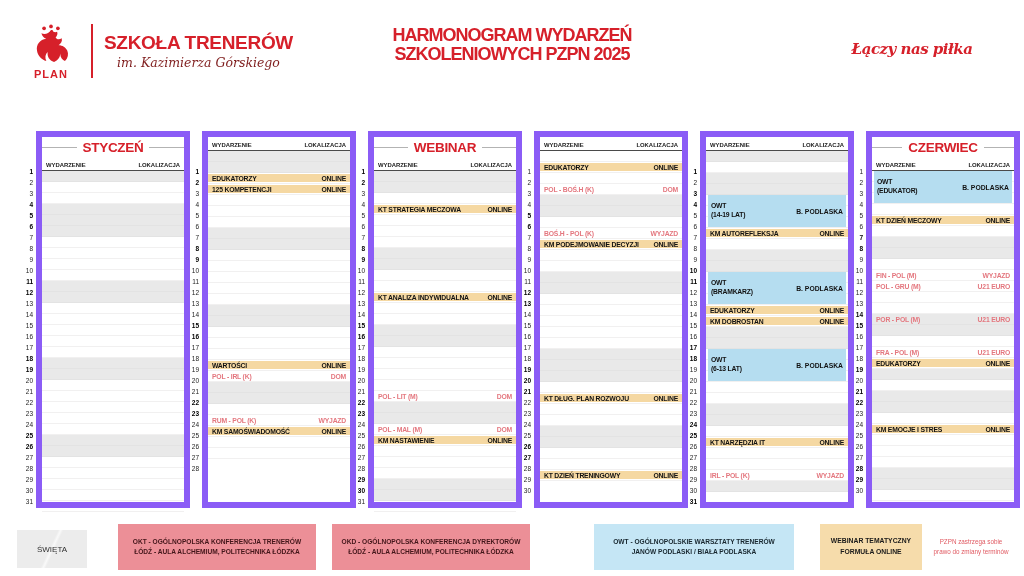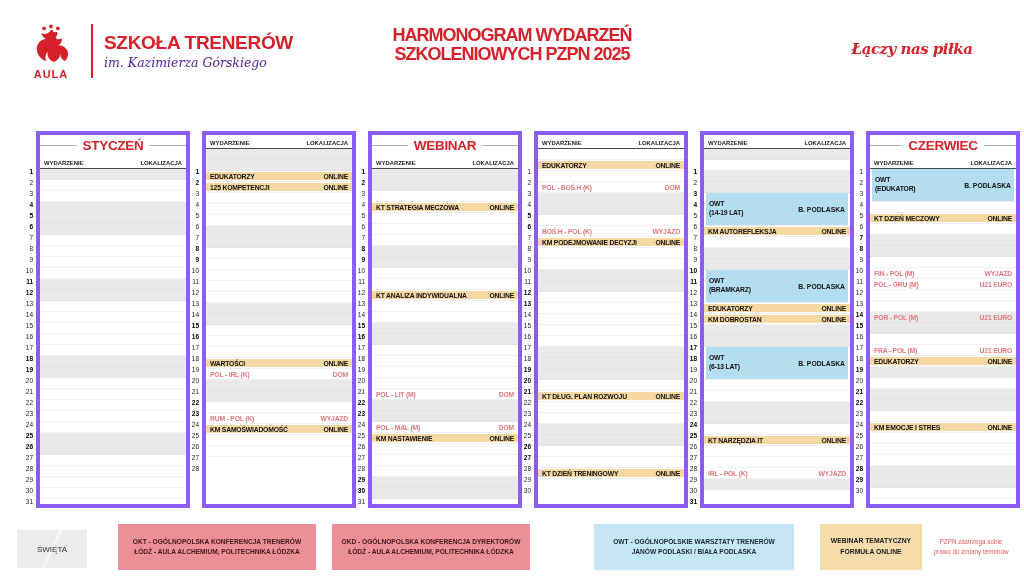--- a/index.html
+++ b/index.html
@@ -6,31 +6,31 @@
   body{width:1024px;height:576px;overflow:hidden;font-family:"Liberation Sans",sans-serif;-webkit-font-smoothing:antialiased;}
   .page{position:relative;width:1024px;height:576px;background:#fff;}
 
   
   .logo-block{position:absolute;left:22px;top:22px;display:flex;align-items:center;gap:11px;}
   .crest{width:58px;text-align:center;}
   .crest svg{width:46px;height:48px;display:block;margin:0 auto;}
   .crest-label{color:#d6202a;font-weight:bold;font-size:11px;letter-spacing:1px;margin-top:-2px;}
   .logo-divider{width:2px;height:54px;background:#d6202a;}
   .school-l1{color:#d6202a;font-weight:bold;font-size:19px;letter-spacing:-0.3px;}
-  .school-l2{color:#4c1d95;font-style:italic;font-size:12.5px;font-family:"DejaVu Serif",serif;margin-top:1px;}
+  .school-l2{color:#7f1d1d;font-style:italic;font-size:12.5px;font-family:"DejaVu Serif",serif;margin-top:1px;text-align:center;}
   .main-title{position:absolute;left:302px;width:420px;top:26px;text-align:center;color:#d6202a;font-weight:bold;font-size:18px;line-height:1.06;letter-spacing:-1px;}
   .slogan{position:absolute;right:22px;top:40px;width:180px;text-align:center;color:#d6202a;font-weight:bold;font-style:italic;font-size:15px;font-family:"DejaVu Serif",serif;letter-spacing:-0.5px;}
 
   
   .months-row{position:absolute;top:131px;left:24px;display:flex;}
   .month{width:166px;display:flex;flex-shrink:0;}
   .gutter{width:12px;padding-top:35px;box-sizing:border-box;}
   .dnum{height:11px;line-height:11px;font-size:6.5px;text-align:right;padding-right:3px;color:#222;}
   .dnum.holiday{font-weight:bold;color:#000;}
-  .mbox{flex:1;border:4px solid #8b5cf6;height:377px;box-sizing:border-box;background:#fff;}
+  .mbox{flex:1;border:6px solid #8b5cf6;height:377px;box-sizing:border-box;background:#fff;}
   .mtitle-row{display:flex;align-items:center;height:20px;}
   .mline{flex:1;height:1px;background:#b3b3b3;}
   .mtitle{color:#d6202a;font-weight:bold;font-size:13.5px;letter-spacing:-0.3px;padding:0 6px;white-space:nowrap;}
   .mhead{display:flex;justify-content:space-between;align-items:flex-end;font-size:5.9px;font-weight:bold;color:#1a1a1a;padding:0 4px 2px 4px;height:11px;border-bottom:1px solid #4a4a4a;}
   .rows{position:relative;}
   .drow{height:11px;box-sizing:border-box;border-bottom:1px solid #f1f0f0;display:flex;justify-content:space-between;align-items:center;padding:0 4px;font-size:6.8px;font-weight:bold;letter-spacing:-0.2px;color:#111;}
   .drow.holiday{background:#e9e9e9;border-bottom-color:#e3e3e3;}
   .drow.ev-webinar{background-image:linear-gradient(#f5d8a2,#f5d8a2);background-size:100% 8px;background-position:center;background-repeat:no-repeat;}
   .drow.ev-match{color:#e4777f;}
   .ev-t,.ev-l{white-space:nowrap;}
@@ -55,21 +55,21 @@
 <div class="page">
 
   <div class="logo-block">
     <div class="crest">
       <svg viewBox="0 0 60 60">
         <circle cx="21" cy="7" r="2.4" fill="#d6202a"></circle>
         <circle cx="30" cy="4.5" r="2.4" fill="#d6202a"></circle>
         <circle cx="39" cy="7" r="2.4" fill="#d6202a"></circle>
         <path fill="#d6202a" d="M30 9c-3 5-8 6.5-12.5 4.5 1 4 3.2 6 6.2 7-8 1.2-13.2 7.4-12 15.4 1 7 6 12 12.2 13.8-2.2-4.8-1.2-8.8 1.8-11.8-1 6 2.2 11 8.3 13 5.1-2 8-6 8-11 .2 5.6 3 8.8 6.2 9.8 4-4 5-9 3-13.8-2-4.2-6.2-7-11.2-7 3-2 5-5 4-9-3 2-6 2-8-1 2-2 3-4.4 2-7.4-3 1-5.4.3-6-2.5z"></path>
       </svg>
-      <div class="crest-label">AULA</div>
+      <div class="crest-label">PLAN</div>
     </div>
     <div class="logo-divider"></div>
     <div>
       <div class="school-l1">SZKOŁA TRENERÓW</div>
       <div class="school-l2">im. Kazimierza Górskiego</div>
     </div>
   </div>
 
   <div class="main-title">
     <div>HARMONOGRAM WYDARZEŃ</div>

